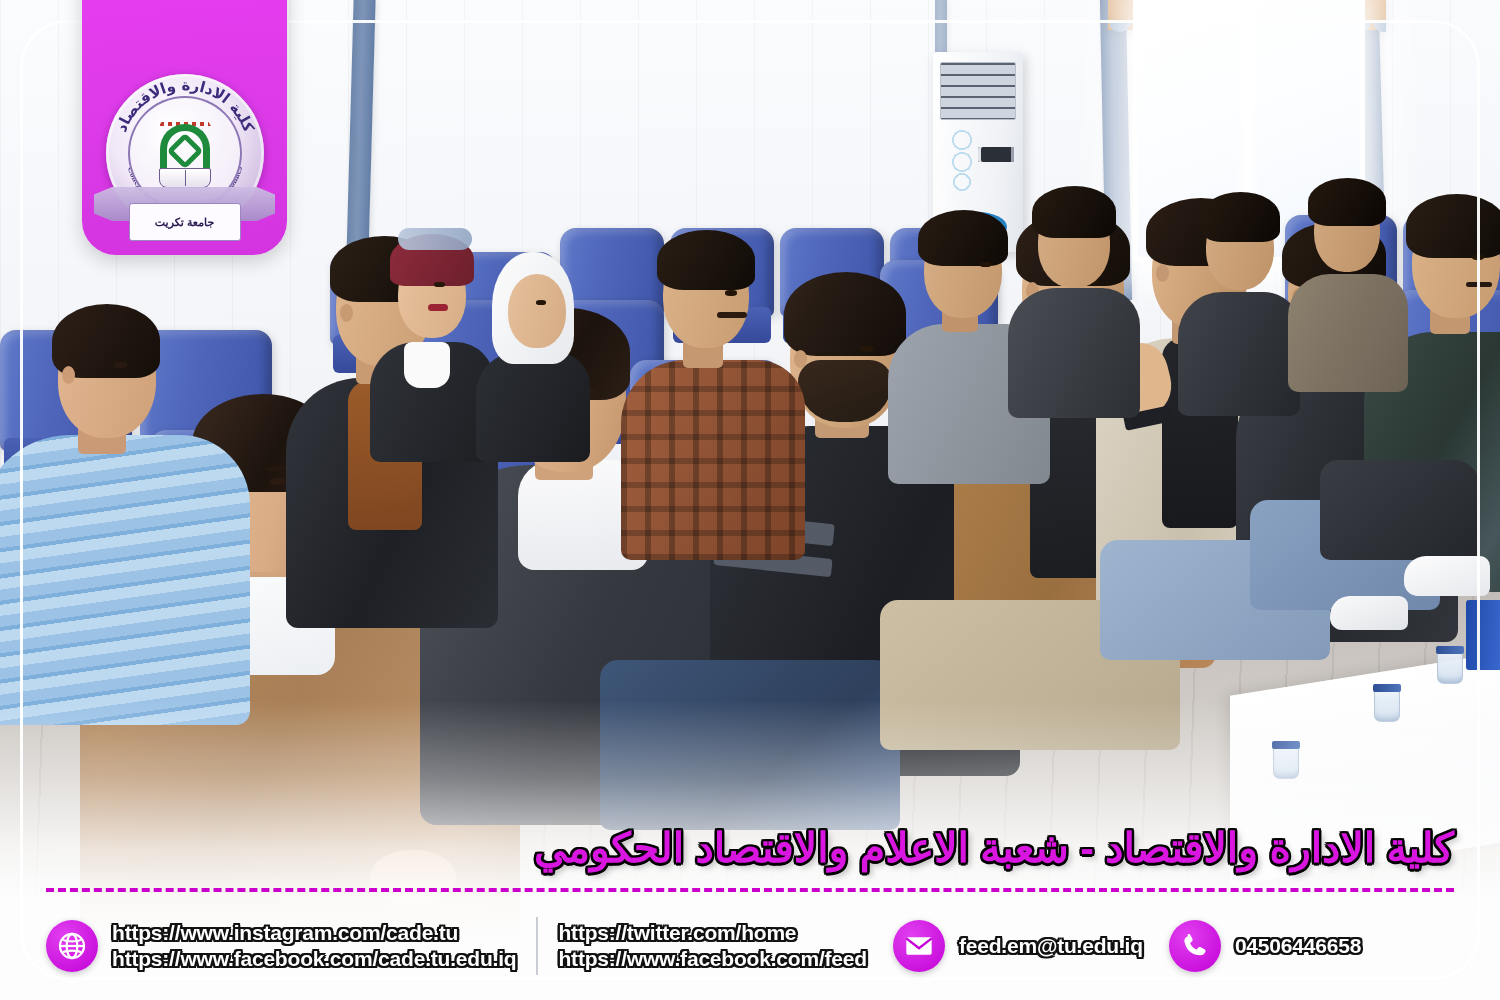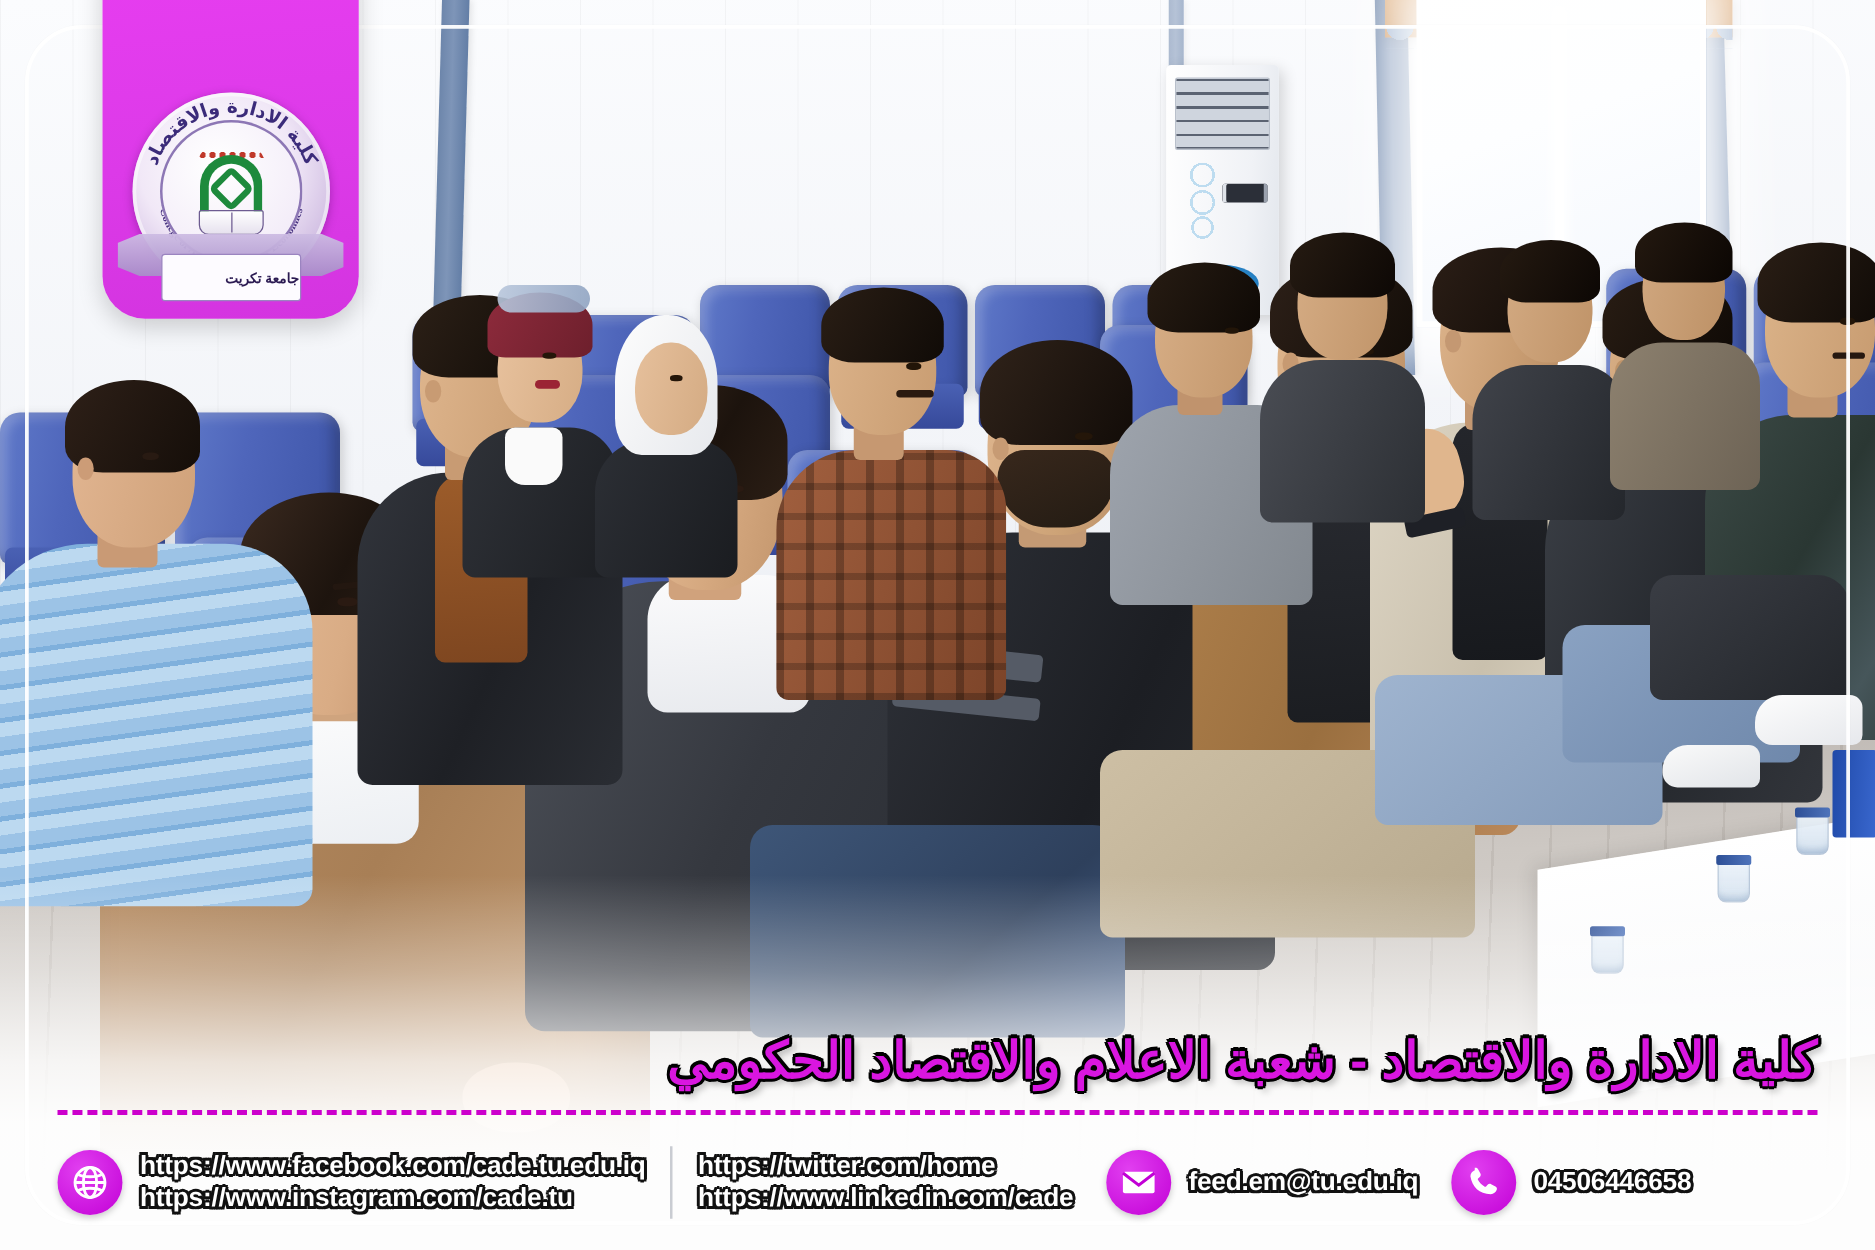--- a/index.html
+++ b/index.html
@@ -141,21 +141,21 @@
     background-size:8px 16px; border-radius:26px 26px 0 0; }
   .book { position:absolute; left:31px; top:72px; width:52px; height:20px;
     background:linear-gradient(180deg,#fff,#e6e1ee);
     border:1.6px solid #6d5b91; border-radius:2px 2px 8px 8px; }
   .book:after{ content:""; position:absolute; left:50%; top:1px; bottom:1px; width:1.6px; background:#6d5b91; }
   .ribbon { position:absolute; left:12px; bottom:34px; width:181px; height:34px;
     background:linear-gradient(180deg,#cdbce3,#a88ec9); border-radius:4px;
     clip-path:polygon(0 22%,10% 0,90% 0,100% 22%,100% 78%,90% 100%,10% 100%,0 78%); opacity:.95; }
   .ribbon-center { position:absolute; left:50%; bottom:14px; transform:translateX(-50%);
     width:112px; height:38px; background:#fdfbff; border:1.4px solid #9b84c0; border-radius:3px;
-    display:flex; align-items:center; justify-content:flex-end; }
+    display:flex; align-items:center; justify-content:center; }
   .ribbon-center span { font-size:11px; color:#2b1a52; font-weight:bold; direction:rtl; }
 
   
   .fade { position:absolute; left:0; right:0; bottom:0; height:300px; z-index:18;
     background:linear-gradient(180deg, rgba(255,255,255,0) 0%, rgba(255,255,255,.35) 26%,
       rgba(255,255,255,.78) 50%, rgba(255,255,255,.95) 66%, #fdfdfd 80%); }
 
   
   .banner { position:absolute; right:46px; bottom:128px; z-index:42;
     direction:rtl; font-size:41px; font-weight:bold; letter-spacing:.5px;
@@ -609,31 +609,31 @@
       <div class="cicon">
         <svg viewBox="0 0 24 24" fill="none" stroke="#ffffff" stroke-width="1.7">
           <circle cx="12" cy="12" r="9"></circle>
           <ellipse cx="12" cy="12" rx="4" ry="9"></ellipse>
           <line x1="3" y1="12" x2="21" y2="12"></line>
           <path d="M5 7.2 C8 9, 16 9, 19 7.2"></path>
           <path d="M5 16.8 C8 15, 16 15, 19 16.8"></path>
         </svg>
       </div>
       <div class="flines">
+        <div class="flink">https://www.instagram.com/cade.tu</div>
         <div class="flink">https://www.facebook.com/cade.tu.edu.iq</div>
-        <div class="flink">https://www.instagram.com/cade.tu</div>
       </div>
     </div>
 
     <div class="vsep"></div>
 
     <div class="fgroup">
       <div class="flines">
         <div class="flink">https://twitter.com/home</div>
-        <div class="flink">https://www.linkedin.com/cade</div>
+        <div class="flink">https://www.facebook.com/feed</div>
       </div>
     </div>
 
     <div class="sp-md"></div>
 
     <div class="fgroup">
       <div class="cicon">
         <svg viewBox="0 0 24 24">
           <rect x="2.5" y="5.5" width="19" height="13" rx="1.2" fill="#ffffff"></rect>
           <path d="M2.5 6.3 L12 13.6 L21.5 6.3" fill="none" stroke="#c200d6" stroke-width="1.8"></path>

